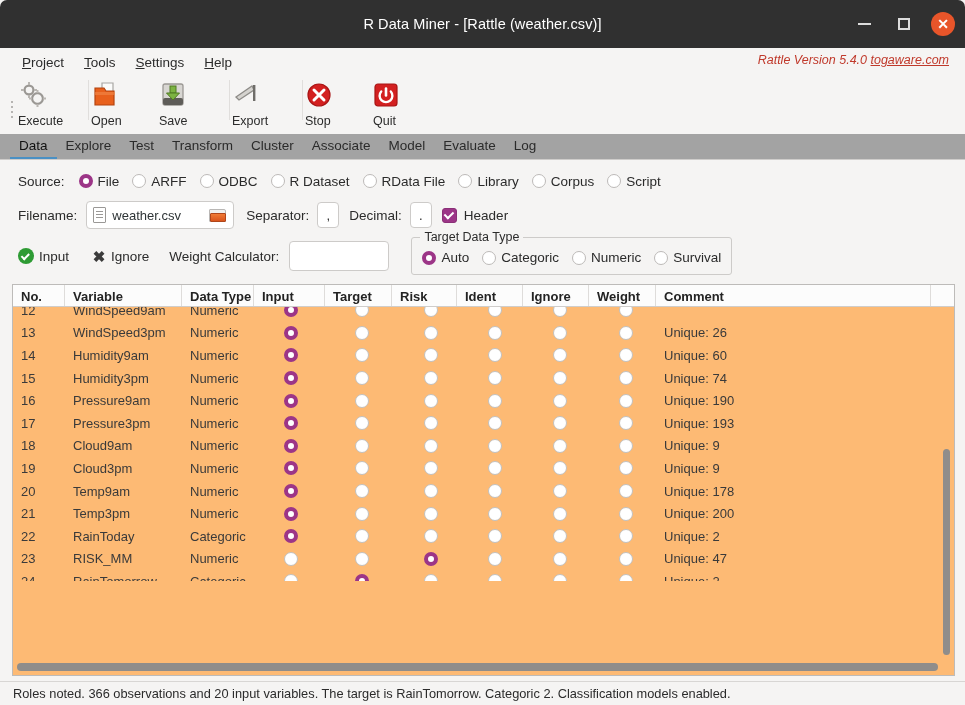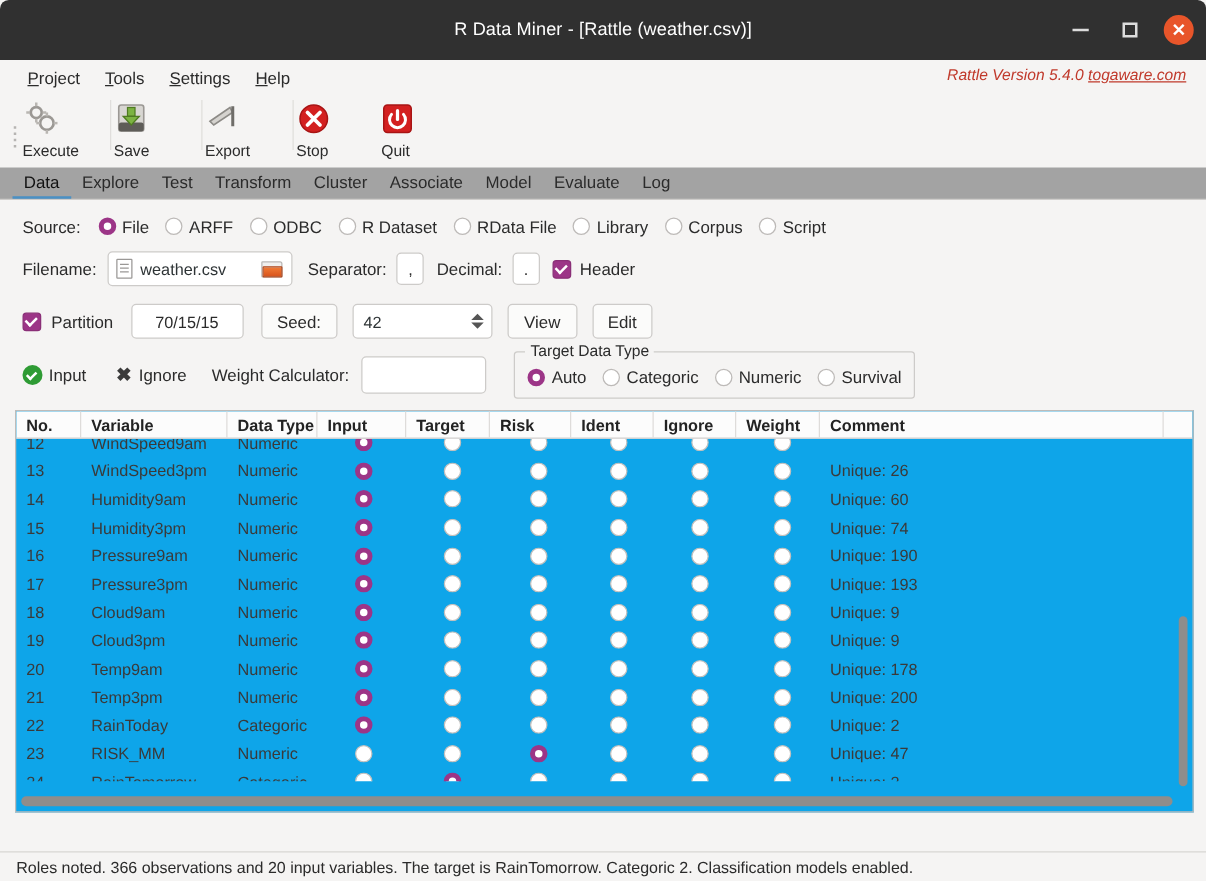--- a/index.html
+++ b/index.html
@@ -259,23 +259,23 @@
   }
   .groupbox > .gtitle {
     position: absolute; top: -8px; left: 8px;
     background: #f5f4f3; padding: 0 4px;
     font-size: 12.5px; color: #2b2b2b;
   }
 
   
   .tablewrap {
     margin: 8px 10px 0 12px;
-    background: #0ea5e9;
+    background: #fdba74;
     border: 1px solid #bdbbb9;
-    height: 322px;
+    height: 392px;
     position: relative;
     overflow: hidden;
     text-align: right;
   }
   .thead {
     display: flex;
     height: 22px;
     background: #fcfcfc;
     border-bottom: 1px solid #cfcdcb;
     position: relative; z-index: 2;
@@ -403,20 +403,30 @@
             <rect x="11" y="17.5" width="3" height="2"></rect>
               <rect x="25" y="17.5" width="3" height="2"></rect>
           </g>
         </svg>
       </div>
       <div class="lb">Execute</div>
     </div>
     <div class="tsep"></div>
 
 
+    <div class="tbtn">
+      <div class="ic">
+        <svg width="28" height="30" viewBox="0 0 28 30">
+          <path d="M11 3 h11 v18 H11 Z" fill="#fbfbfa" stroke="#a8a6a3" stroke-width="1.2"></path>
+          <path d="M4 8 h9 l2 3 h8 v14 H4 Z" fill="#e8601c" stroke="#b3430f" stroke-width="1.2"></path>
+          <path d="M4 12 h20 v3 H4 Z" fill="#f2884a" opacity="0.6"></path>
+        </svg>
+      </div>
+      <div class="lb">Open</div>
+    </div>
 
     <div class="tbtn">
       <div class="ic">
         <svg width="28" height="30" viewBox="0 0 28 30">
           <rect x="4" y="4" width="20" height="21" rx="2" fill="#d8d6d2" stroke="#9b9894" stroke-width="1.3"></rect>
           <rect x="4" y="18" width="20" height="7" rx="2" fill="#5e5c58"></rect>
           <g fill="#7cb342" stroke="#4f7a22" stroke-width="1">
             <rect x="11" y="6" width="6" height="7"></rect>
             <path d="M7.5 13 h13 L14 20 Z"></path>
           </g>
@@ -523,43 +533,20 @@
         <span>,</span>
       </span>
     <span class="lbl" style="margin-left:10px; margin-right:8px">Decimal:</span>
     <span class="tfield" style="width:22px; justify-content:center; padding:0">
         <span>.</span>
       </span>
     <span class="chk on" style="margin-left:10px"></span>
     <span class="lbl" style="margin-left:7px">Header</span>
   </div>
 
-  <div class="row row-part">
-    <span class="chk on" style="margin-right:8px"></span>
-    <span class="lbl" style="margin-right:14px">Partition</span>
-    <span class="tfield" style="width:90px; height:28px; justify-content:center">
-        <span>70/15/15</span>
-      </span>
-    <span class="btn" style="margin-left:14px; background:#fbfbfa">
-        <span>Seed:</span>
-      </span>
-    <span class="spin" style="margin-left:12px">
-      <span>42</span>
-      <span class="arrows">
-          <i class="up"></i>
-          <i class="dn"></i>
-        </span>
-    </span>
-    <span class="btn" style="margin-left:12px; width:56px">
-        <span>View</span>
-      </span>
-    <span class="btn" style="margin-left:12px; width:48px">
-        <span>Edit</span>
-      </span>
-  </div>
 
   <div class="row row-roles">
     <span class="okicon"></span>
     <span class="lbl" style="margin-left:5px">Input</span>
     <span class="xicon" style="margin-left:22px">✖</span>
     <span class="lbl" style="margin-left:4px">Ignore</span>
     <span class="lbl" style="margin-left:20px">Weight Calculator:</span>
     <span class="tfield" style="width:100px; height:30px; margin-left:10px">
         <span></span>
       </span>

